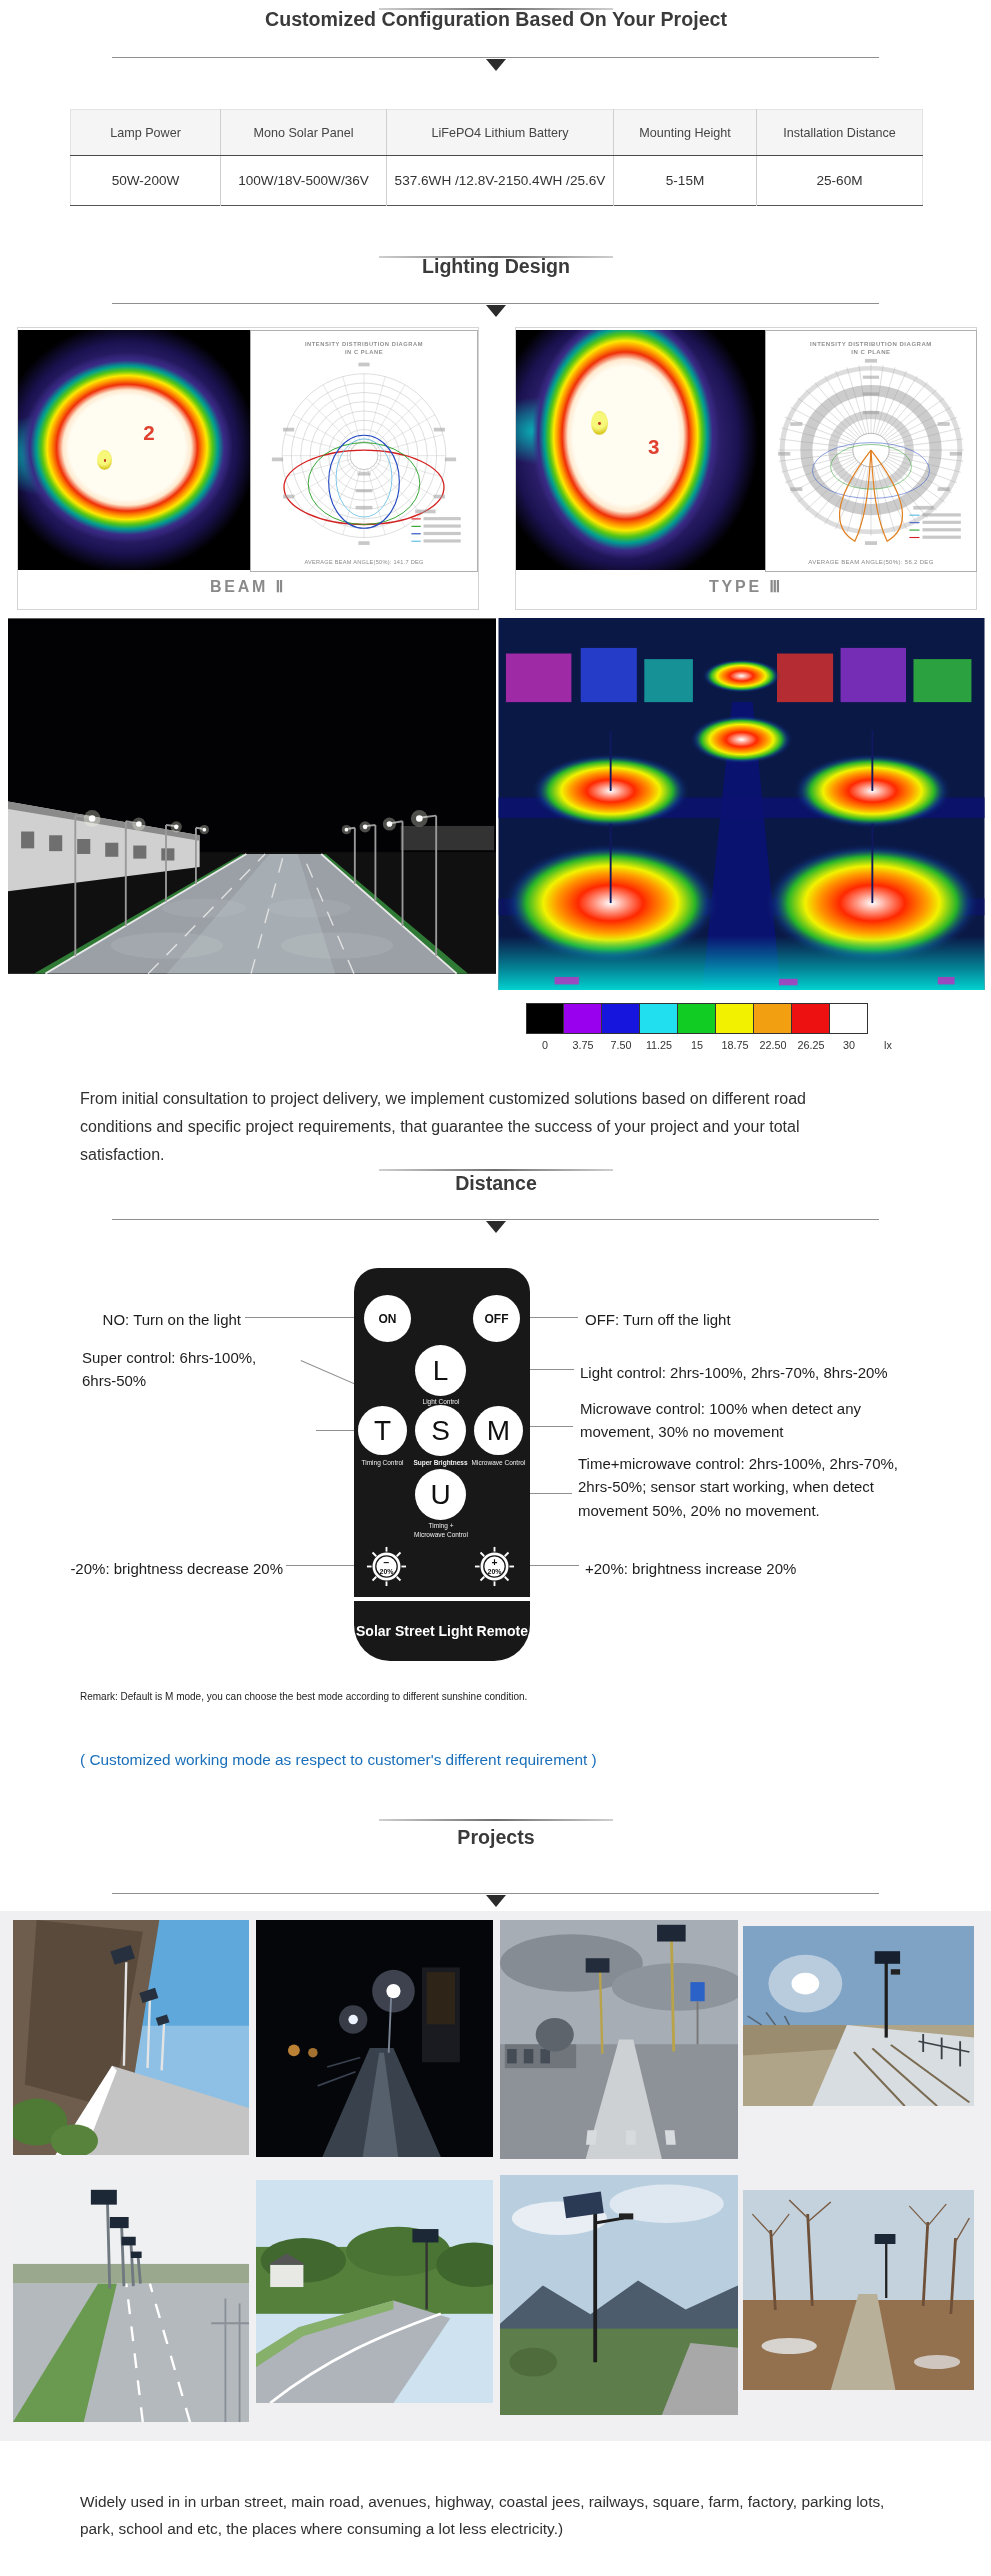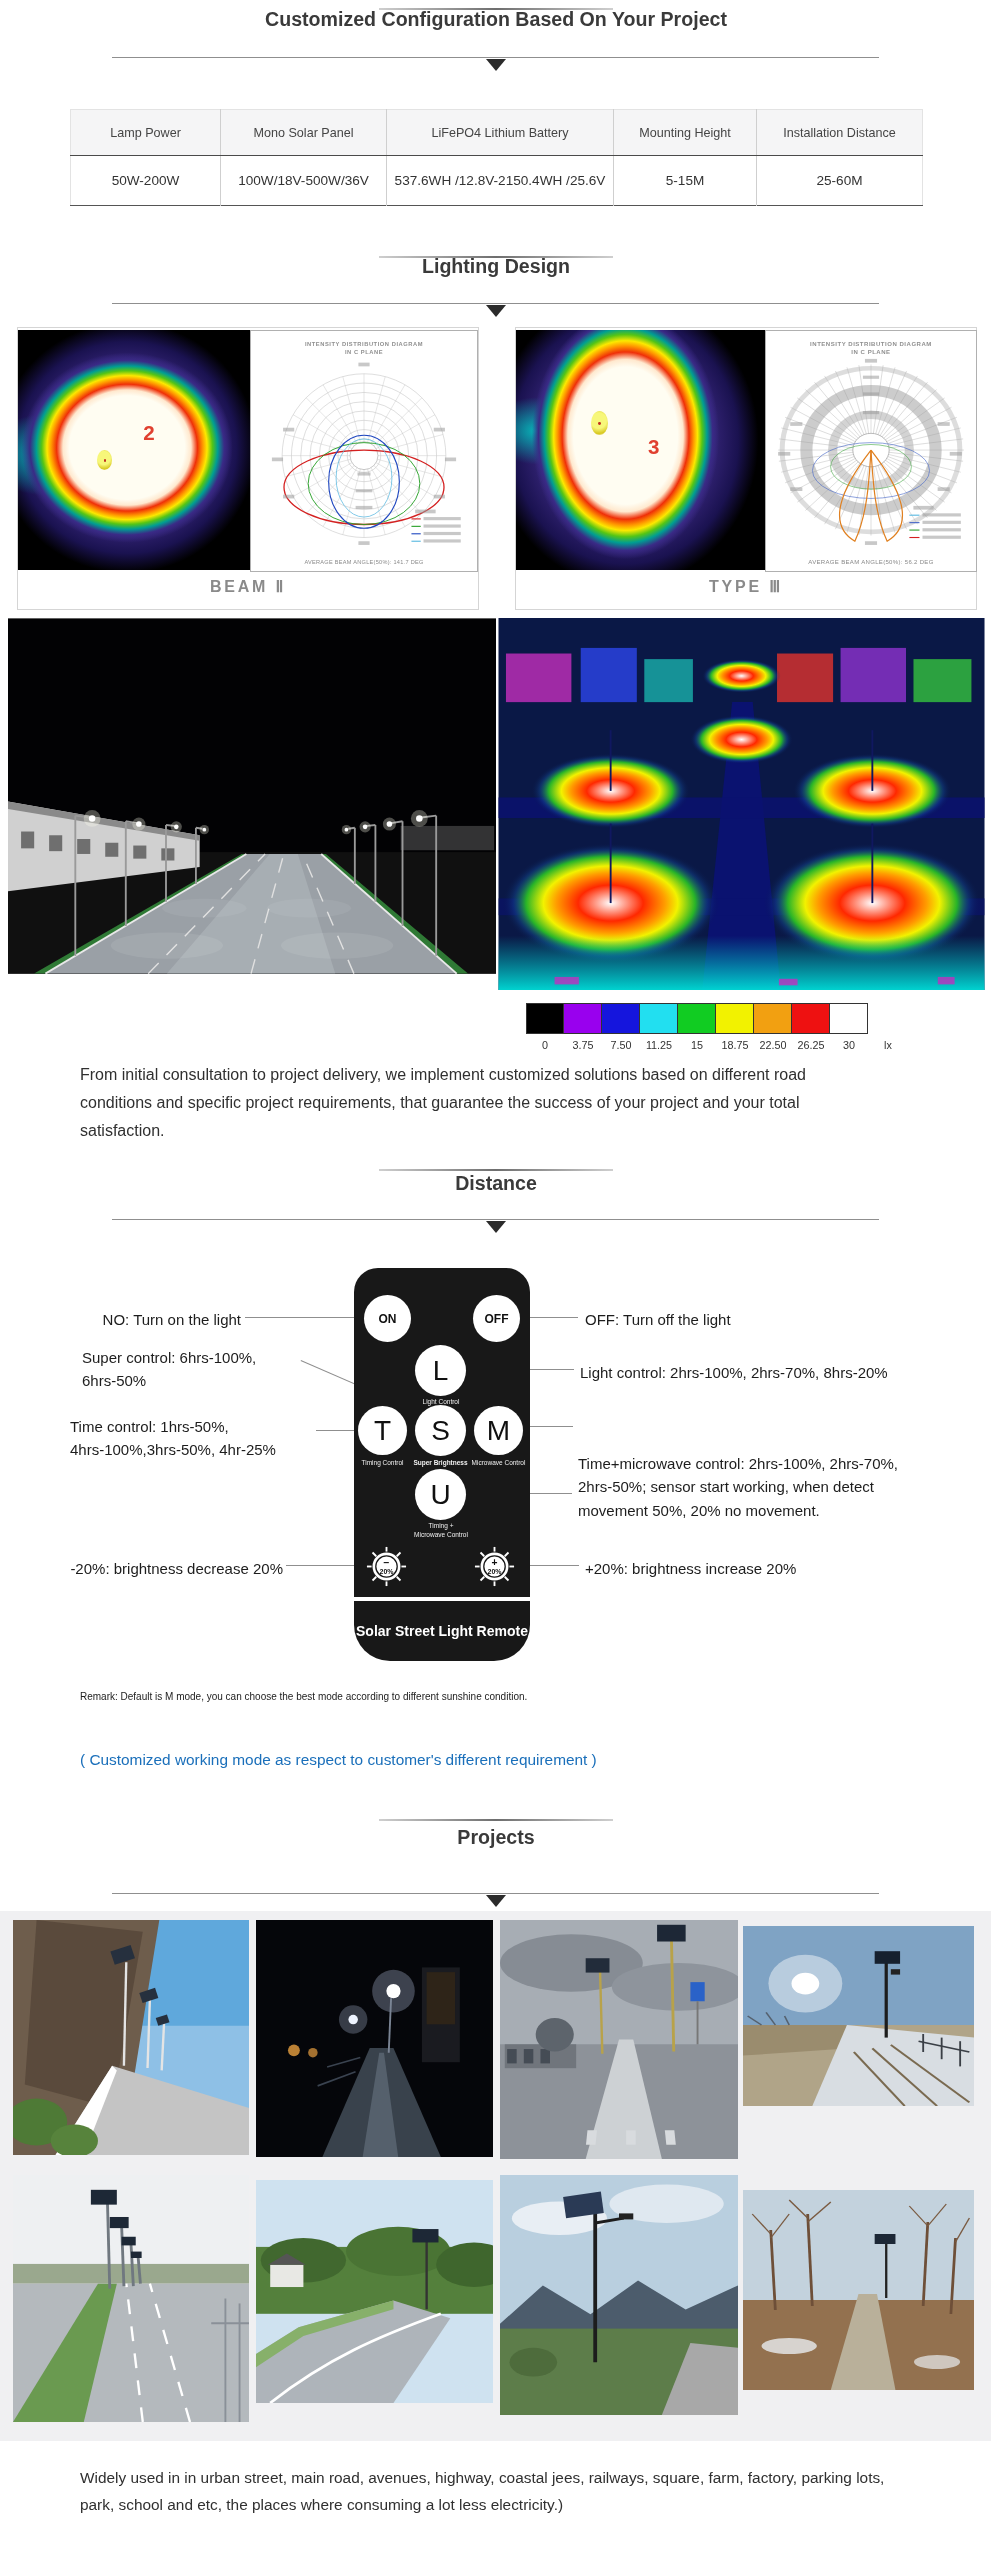--- a/index.html
+++ b/index.html
@@ -26,21 +26,21 @@
   .polar{position:absolute;border:0.9px solid #b0b0b0;background:#fff;}
   .type-strip{position:absolute;text-align:center;color:#8a8a8a;font-size:16px;letter-spacing:2.8px;font-weight:bold;}
   
   .scalebar{display:flex;}
   .scalebar span{width:38px;height:31px;border:0.9px solid #333;border-left:none;box-sizing:border-box;}
   .scalebar span:first-child{border-left:0.9px solid #333;}
   .c0{background:#000}.c1{background:#9900ee}.c2{background:#1515dd}.c3{background:#22dff0}.c4{background:#11cc22}
   .c5{background:#f2f200}.c6{background:#f2a011}.c7{background:#ee1111}.c8{background:#fff}
   .scalelabels{display:flex;font-size:10.8px;color:#333;}
   .scalelabels span{width:38px;text-align:center;}
-  .bodytext{font-size:16px;line-height:1.75;color:#303030;}
+  .bodytext{font-size:16px;line-height:1.75;color:#303030;margin-top:24px;}
   
   .remote-body{background:#181818;border-radius:24px 24px 0 0;}
   .remote-foot{background:#181818;border-radius:0 0 36px 36px;color:#fff;font-weight:bold;font-size:14px;text-align:center;line-height:60px;}
   .rbtn{position:absolute;background:#fff;border-radius:50%;display:flex;align-items:center;justify-content:center;color:#101010;}
   .rbtn.small{font-size:12px;font-weight:bold;}
   .rbtn.big{font-size:28px;font-weight:400;}
   .rcap{position:absolute;color:#f0f0f0;font-size:6.5px;text-align:center;white-space:pre-line;line-height:1.35;}
   .callout{position:absolute;font-size:15px;color:#1d1d1d;line-height:1.55;white-space:pre-line;}
   .cline{position:absolute;height:0.9px;background:#8f8f8f;}
   .remark{font-size:10px;line-height:1.8;color:#222;}
@@ -401,25 +401,25 @@
   <div class="cline" style="left:286px;top:1565px;width:80px;"></div>
   <div class="cline" style="left:520px;top:1317px;width:58px;"></div>
   <div class="cline" style="left:467px;top:1369px;width:107px;"></div>
   <div class="cline" style="left:524px;top:1426px;width:49px;"></div>
   <div class="cline" style="left:467px;top:1493px;width:105px;"></div>
   <div class="cline" style="left:517px;top:1565px;width:62px;"></div>
 
   <div class="callout" style="left:56px;top:1308px;width:185px;text-align:right;">NO: Turn on the light</div>
   <div class="callout" style="left:82px;top:1346px;width:223px;">Super control: 6hrs-100%,
 6hrs-50%</div>
-  <div class="callout" style="left:70px;top:1415px;width:251px;">Time control: 1hrs-50%,
-4hrs-100%,3hrs-50%, 4hr-25%</div>
   <div class="callout" style="left:51px;top:1557px;width:232px;text-align:right;">-20%: brightness decrease 20%</div>
   <div class="callout" style="left:585px;top:1308px;width:243px;">OFF: Turn off the light</div>
   <div class="callout" style="left:580px;top:1361px;width:327px;">Light control: 2hrs-100%, 2hrs-70%, 8hrs-20%</div>
+  <div class="callout" style="left:580px;top:1397px;width:318px;">Microwave control: 100% when detect any
+movement, 30% no movement</div>
   <div class="callout" style="left:578px;top:1452px;width:332px;">Time+microwave control: 2hrs-100%, 2hrs-70%,
 2hrs-50%; sensor start working, when detect
 movement 50%, 20% no movement.</div>
   <div class="callout" style="left:585px;top:1557px;width:243px;">+20%: brightness increase 20%</div>
 
   <div class="abs remote-body" style="left:354px;top:1268px;width:176px;height:329px;"></div>
   <div class="abs remote-foot" style="left:354px;top:1601px;width:176px;height:60px;">Solar Street Light Remote</div>
 
   <div class="rbtn small" style="left:364px;top:1295px;width:47px;height:47px;">ON</div>
   <div class="rbtn small" style="left:473px;top:1295px;width:47px;height:47px;">OFF</div>

